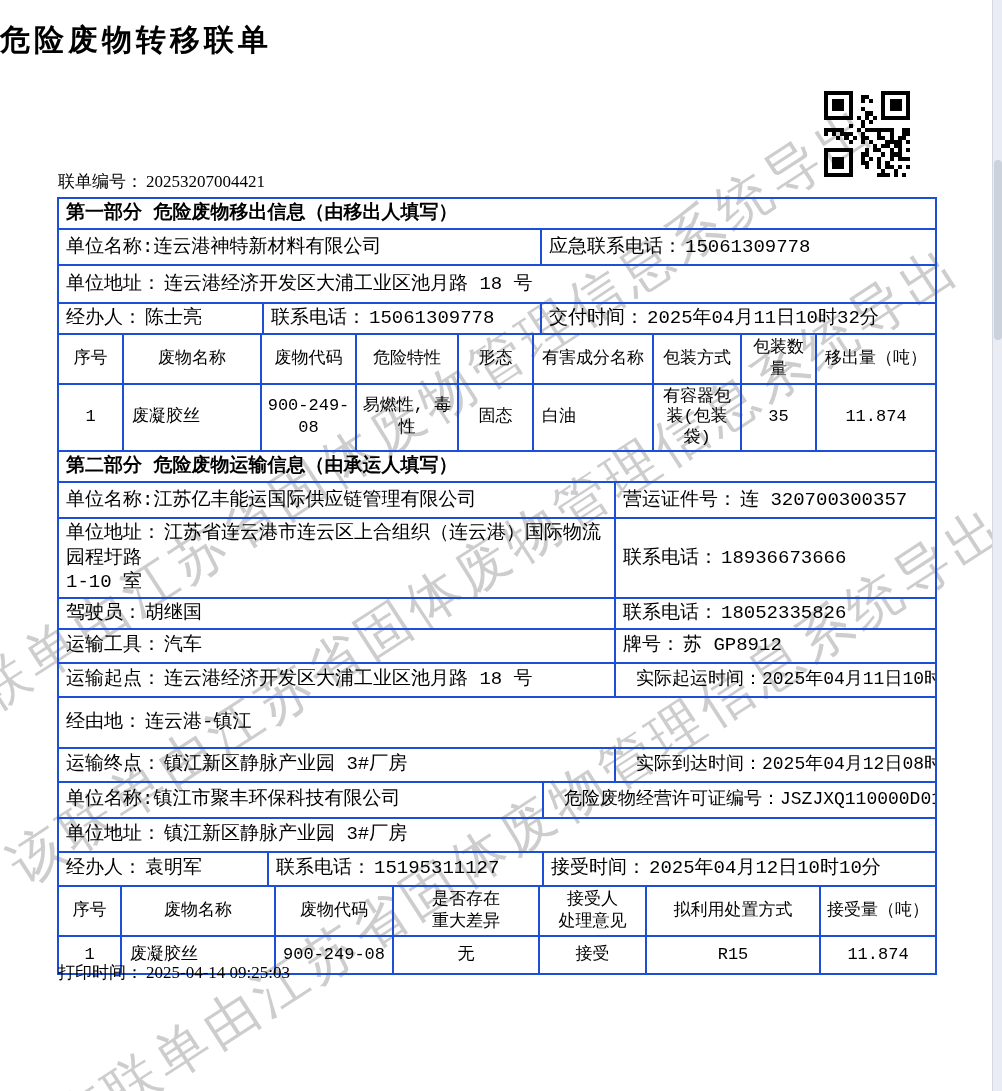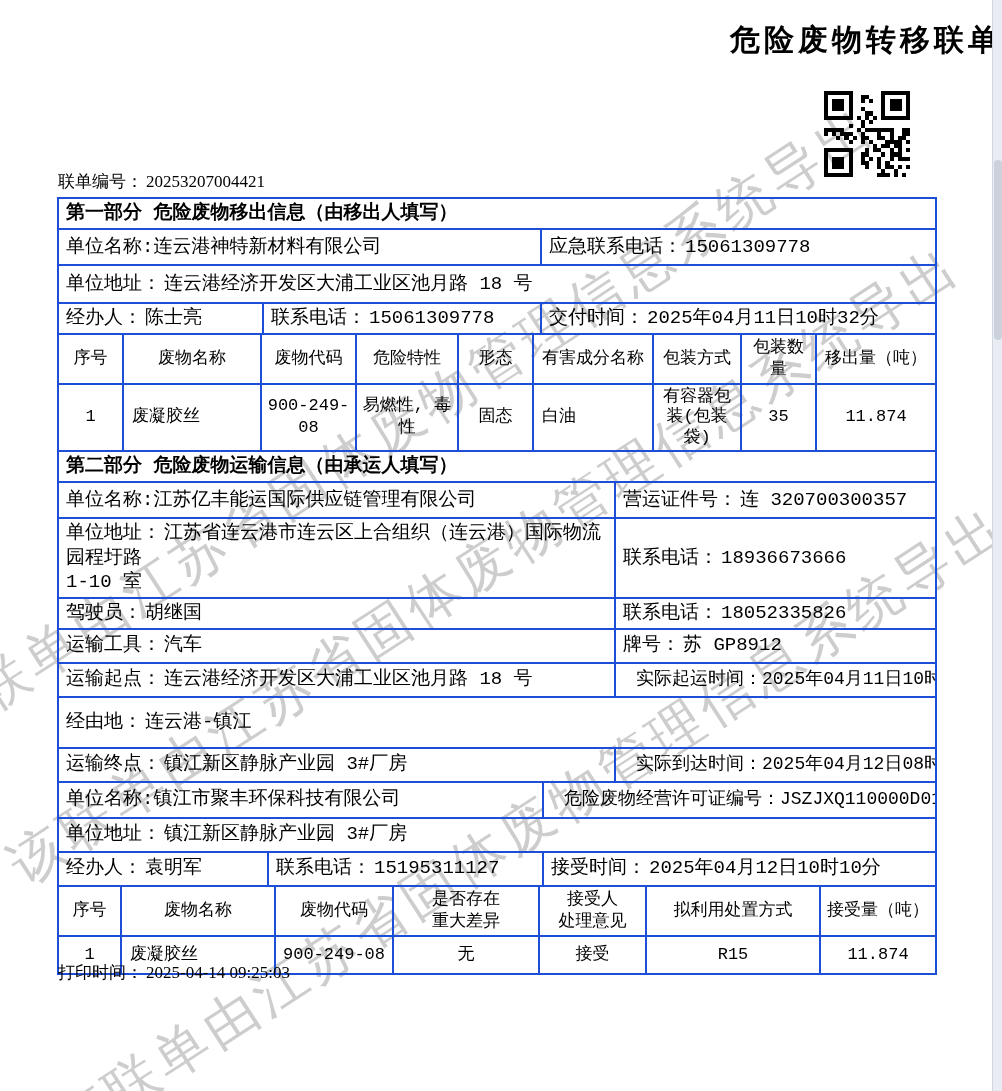--- a/index.html
+++ b/index.html
@@ -6,21 +6,21 @@
   html,body { width:1002px; height:1091px; }
   body { position:relative; background:#ffffff; overflow:hidden;
          font-family:"Liberation Serif","DejaVu Serif",serif; color:#000; }
   .watermark { position:absolute; z-index:1; font-size:54px; letter-spacing:5px;
                color:rgba(130,130,130,0.40); white-space:nowrap;
                transform:rotate(-33deg); transform-origin:0 0; pointer-events:none; }
   .wm1 { left:-90px; top:700px; }
   .wm2 { left:-5px;  top:840px; }
   .wm3 { left:40px;  top:1100px; }
   .content { position:absolute; left:0; top:0; width:1002px; height:1091px; z-index:2; }
-  .title { position:absolute; left:0; top:20px; width:1002px; text-align:right;
+  .title { position:absolute; left:0; top:20px; width:1002px; text-align:left;
            font-size:30px; font-weight:bold; letter-spacing:4px; }
   .qr { position:absolute; left:824px; top:91px; width:86px; height:86px; }
   .qr svg { width:86px; height:86px; display:block; }
   .manifest { position:absolute; left:58px; top:170px; font-size:17px; }
   .doc { position:absolute; left:57px; top:197px; width:878px; }
   table { border-collapse:collapse; table-layout:fixed; width:878px; margin-top:-2px; }
   table.first { margin-top:0; }
   td { border:2px solid #1d4ed8; font-size:19px; padding:2px 7px; vertical-align:middle;
        text-align:left; line-height:1.3; background:transparent; overflow:hidden;font-family:Liberation Mono, monospace; }
   tr.sec td { font-weight:bold; font-size:19px; }

